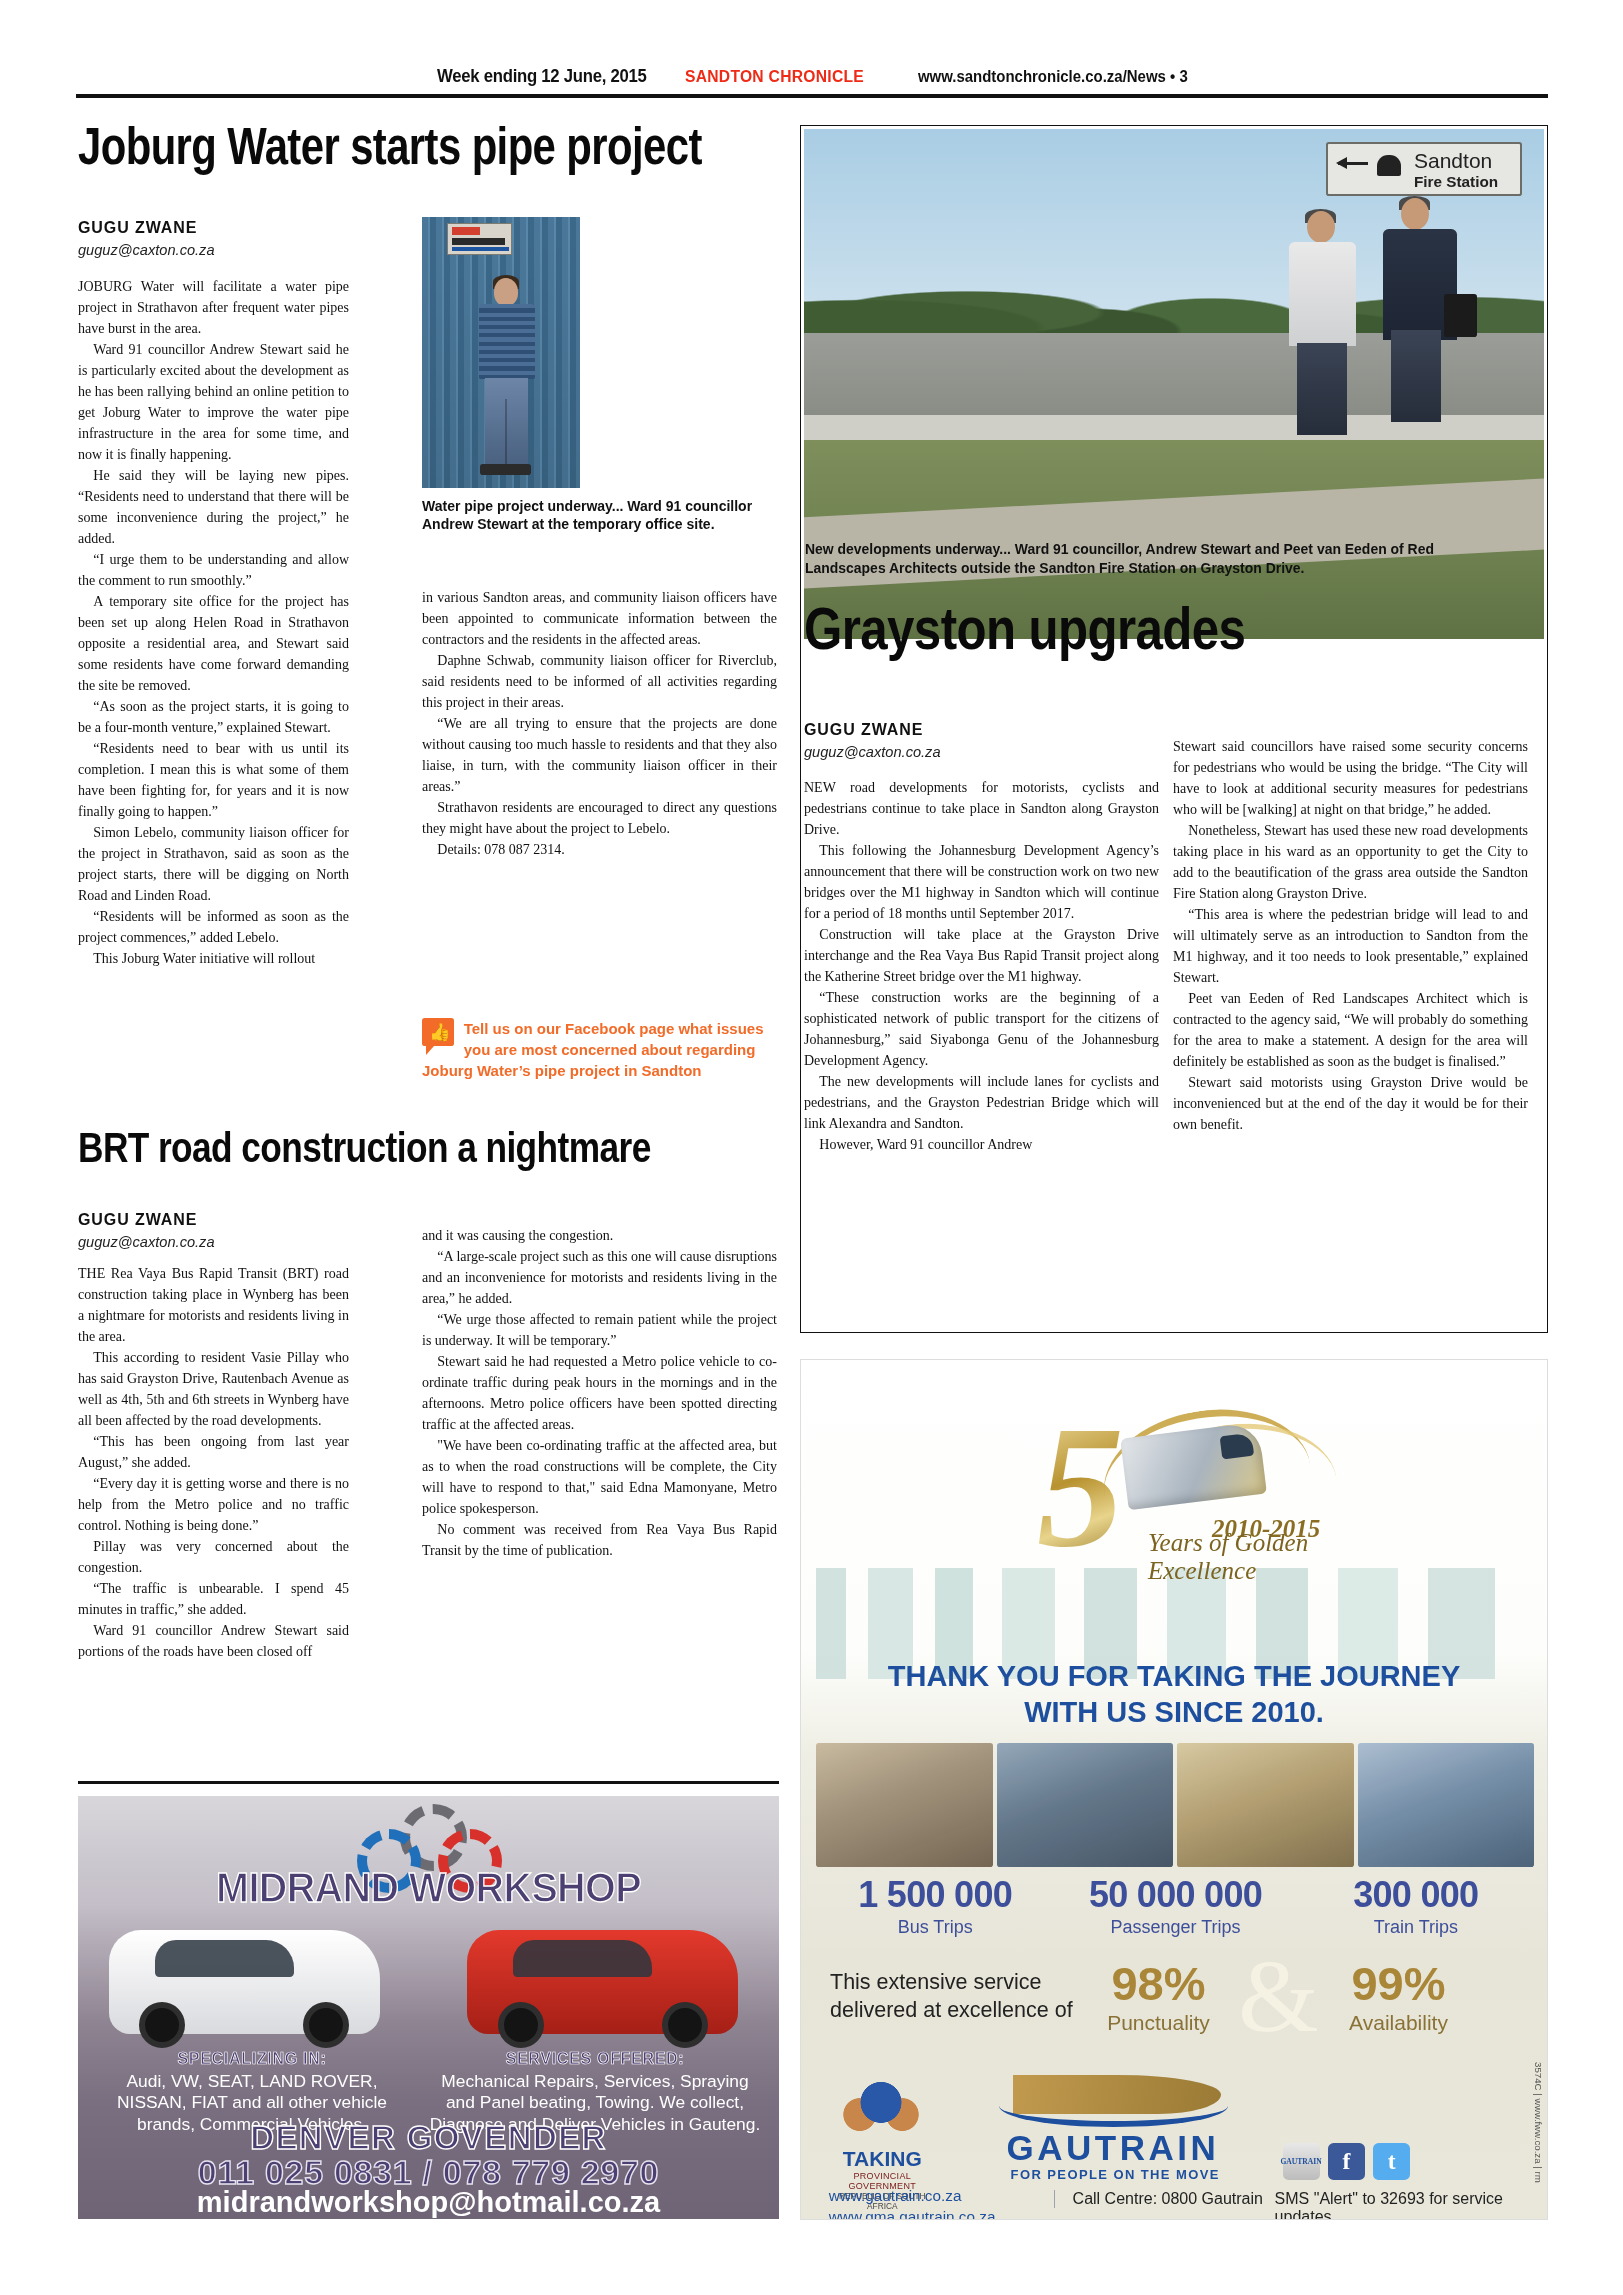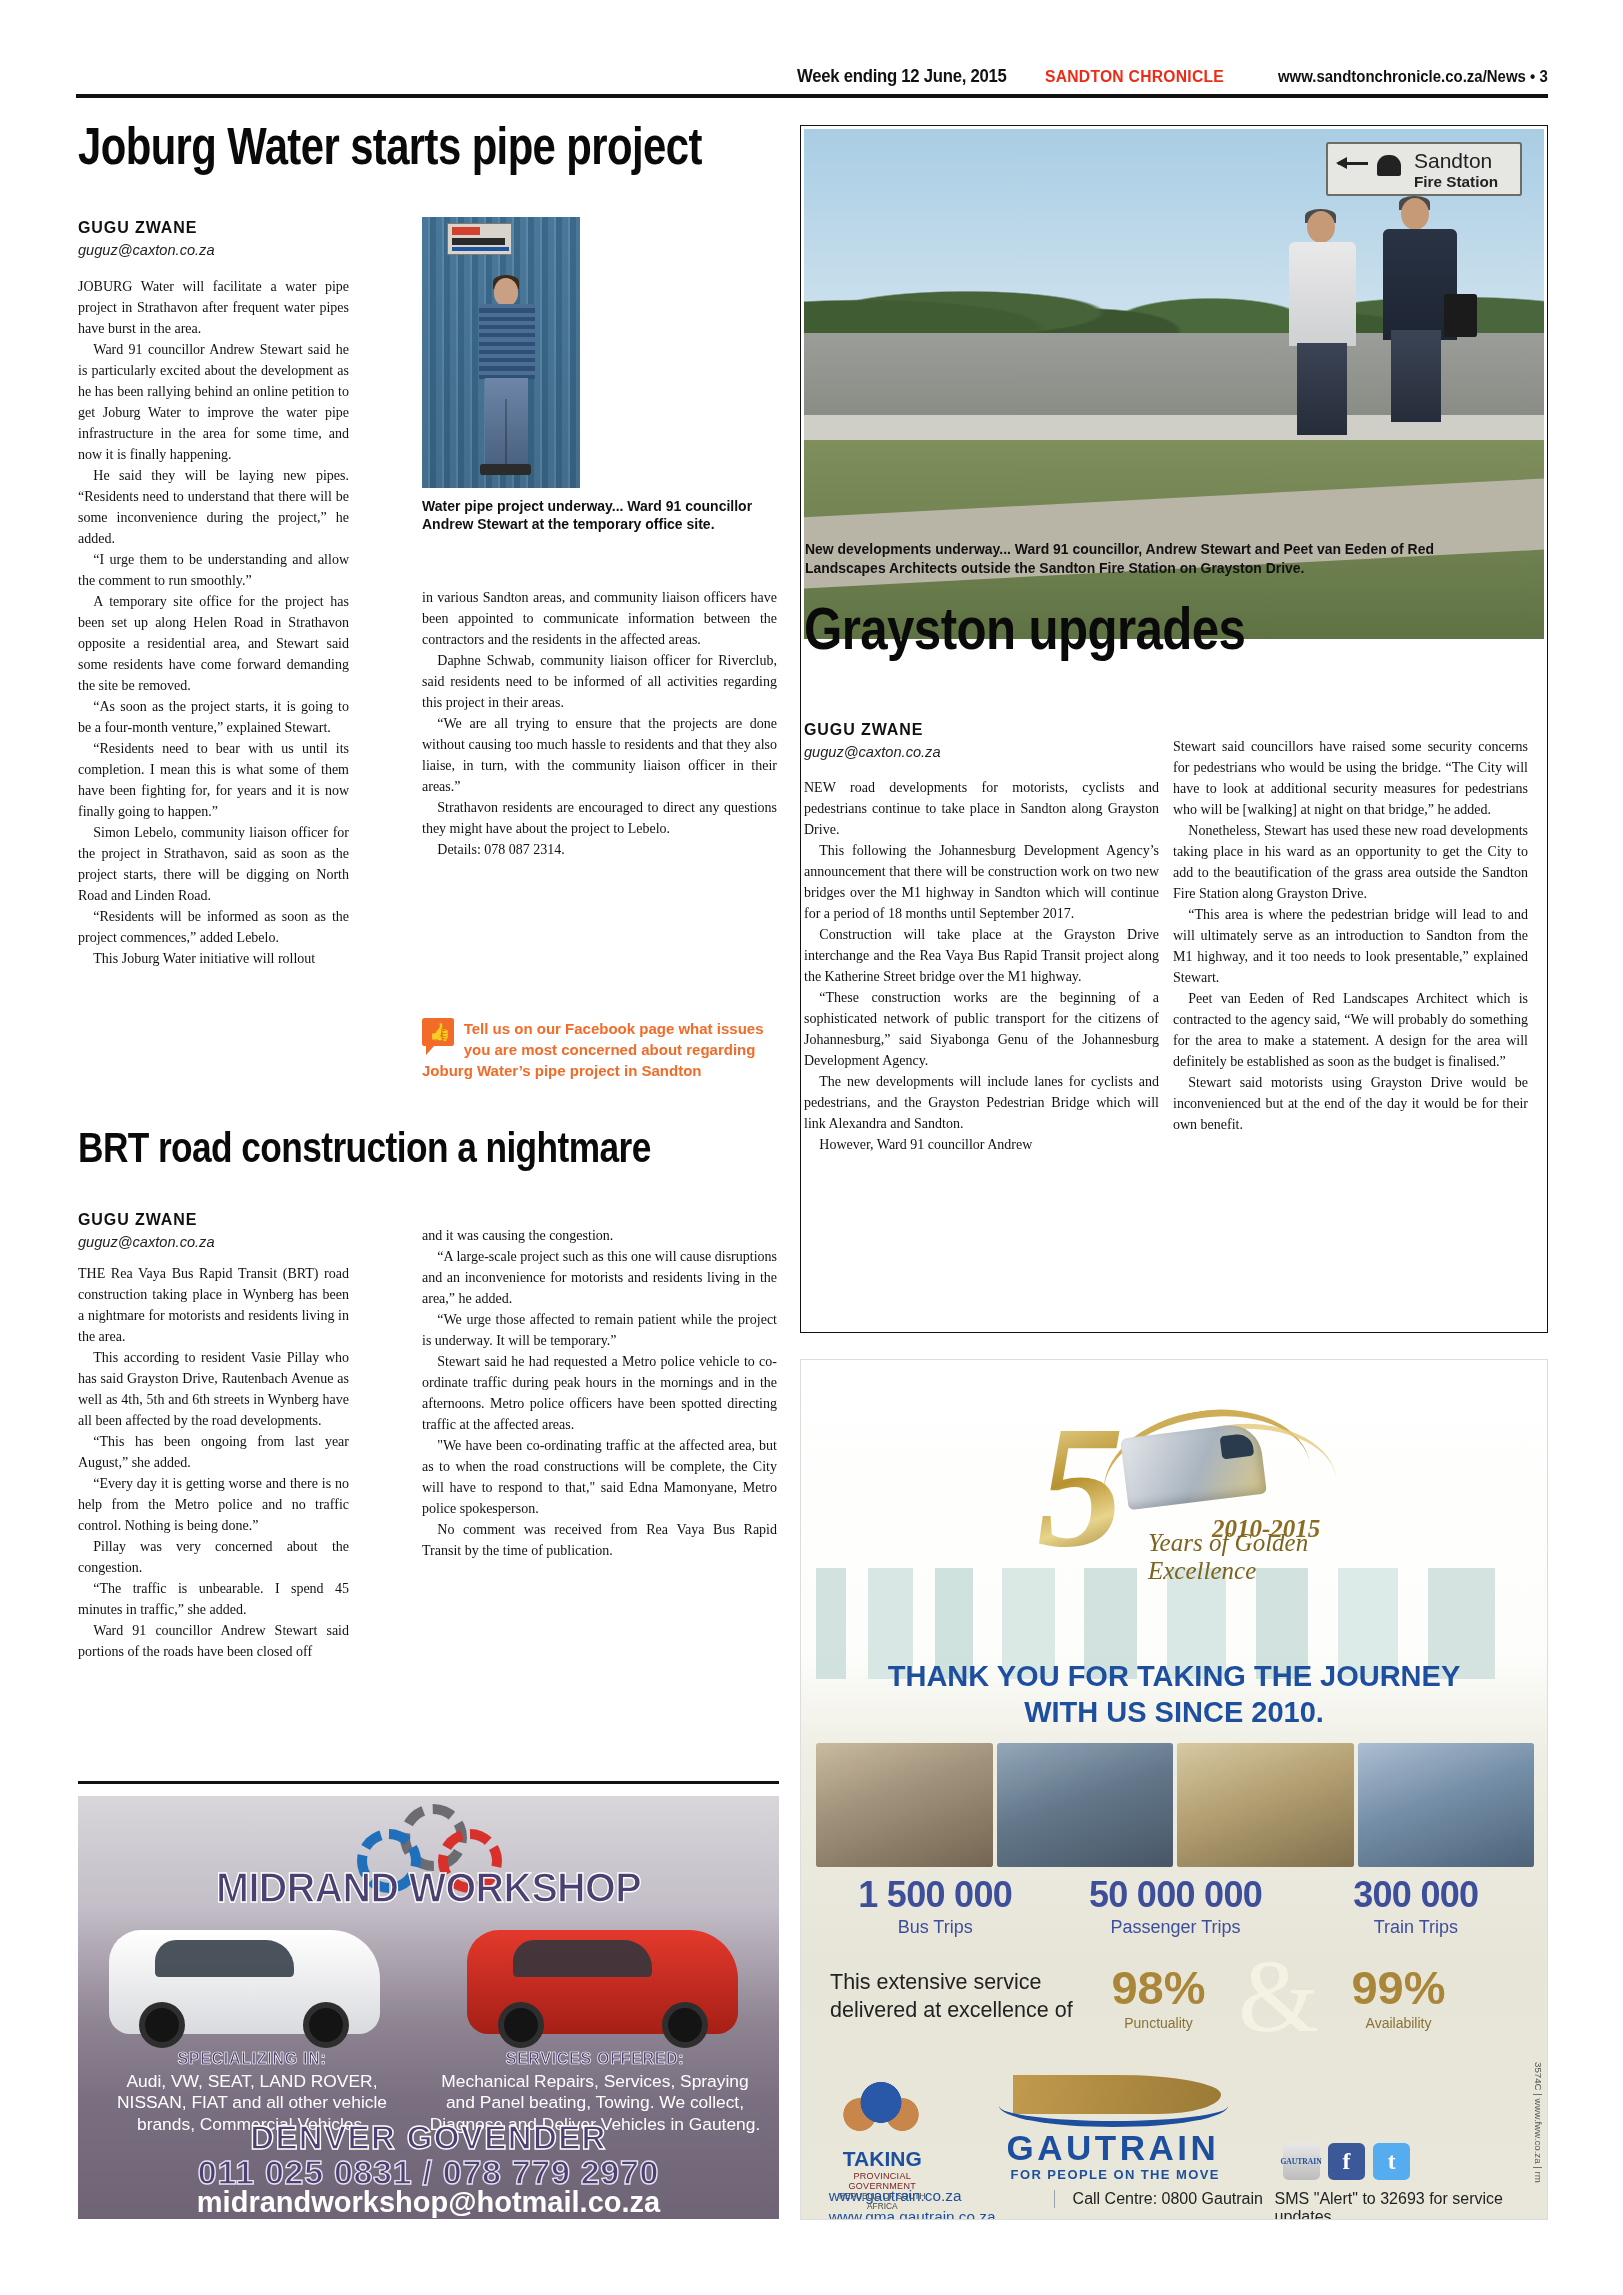--- a/index.html
+++ b/index.html
@@ -13,21 +13,21 @@
     width: 1624px; height: 2295px;
     background: #fff;
     overflow: hidden;
   }
 
   
   .masthead {
     position: absolute;
     left: 76px; top: 60px;
     width: 1472px; height: 32px;
-    display: flex; align-items: center; justify-content: flex-end;
+    display: flex; align-items: center; justify-content: center;
   }
   .mast-date {
     font-family: "Liberation Sans Narrow", "Liberation Sans", sans-serif;
     font-weight: 700; font-size: 19px; letter-spacing: -0.3px;
     color: #111; transform: scaleX(0.88); transform-origin: left center;
   }
   .mast-center {
     font-family: "Liberation Sans Narrow", "Liberation Sans", sans-serif;
     font-weight: 700; font-size: 17.4px; letter-spacing: 0.3px;
     color: #ee2b16; transform: scaleX(0.9);
@@ -443,21 +443,21 @@
     font-family:"Liberation Sans Narrow","Liberation Sans",sans-serif;
     font-size:21.5px; line-height:28px; color:#222; width:250px;
   }
   .gt-pct { text-align:center; width:132px; }
   .gt-pct .v {
     font-family:"Liberation Sans Narrow","Liberation Sans",sans-serif;
     font-weight:700; font-size:47px; color:#a98638;
   }
   .gt-pct .n {
     font-family:"Liberation Sans Narrow","Liberation Sans",sans-serif;
-    font-size:14px; color:#8a7236;
+    font-size:21px; color:#8a7236;
   }
   .gt-amp {
     font-family:"Liberation Serif",serif; font-size:104px; color:#f5f2e4;
     line-height:83px; width:83px; text-align:center;
   }
   .gt-footer { position:absolute; left:23.6px; top:701px; width:701px; height:146px; }
   .gt-coat {
     position:absolute; left:18px; top:11px; width:76px; height:76px;
     background:radial-gradient(circle at 50% 40%, #2a58a8 0 34%, transparent 35%),
                radial-gradient(circle at 22% 56%, #c8864a 0 22%, transparent 23%),

